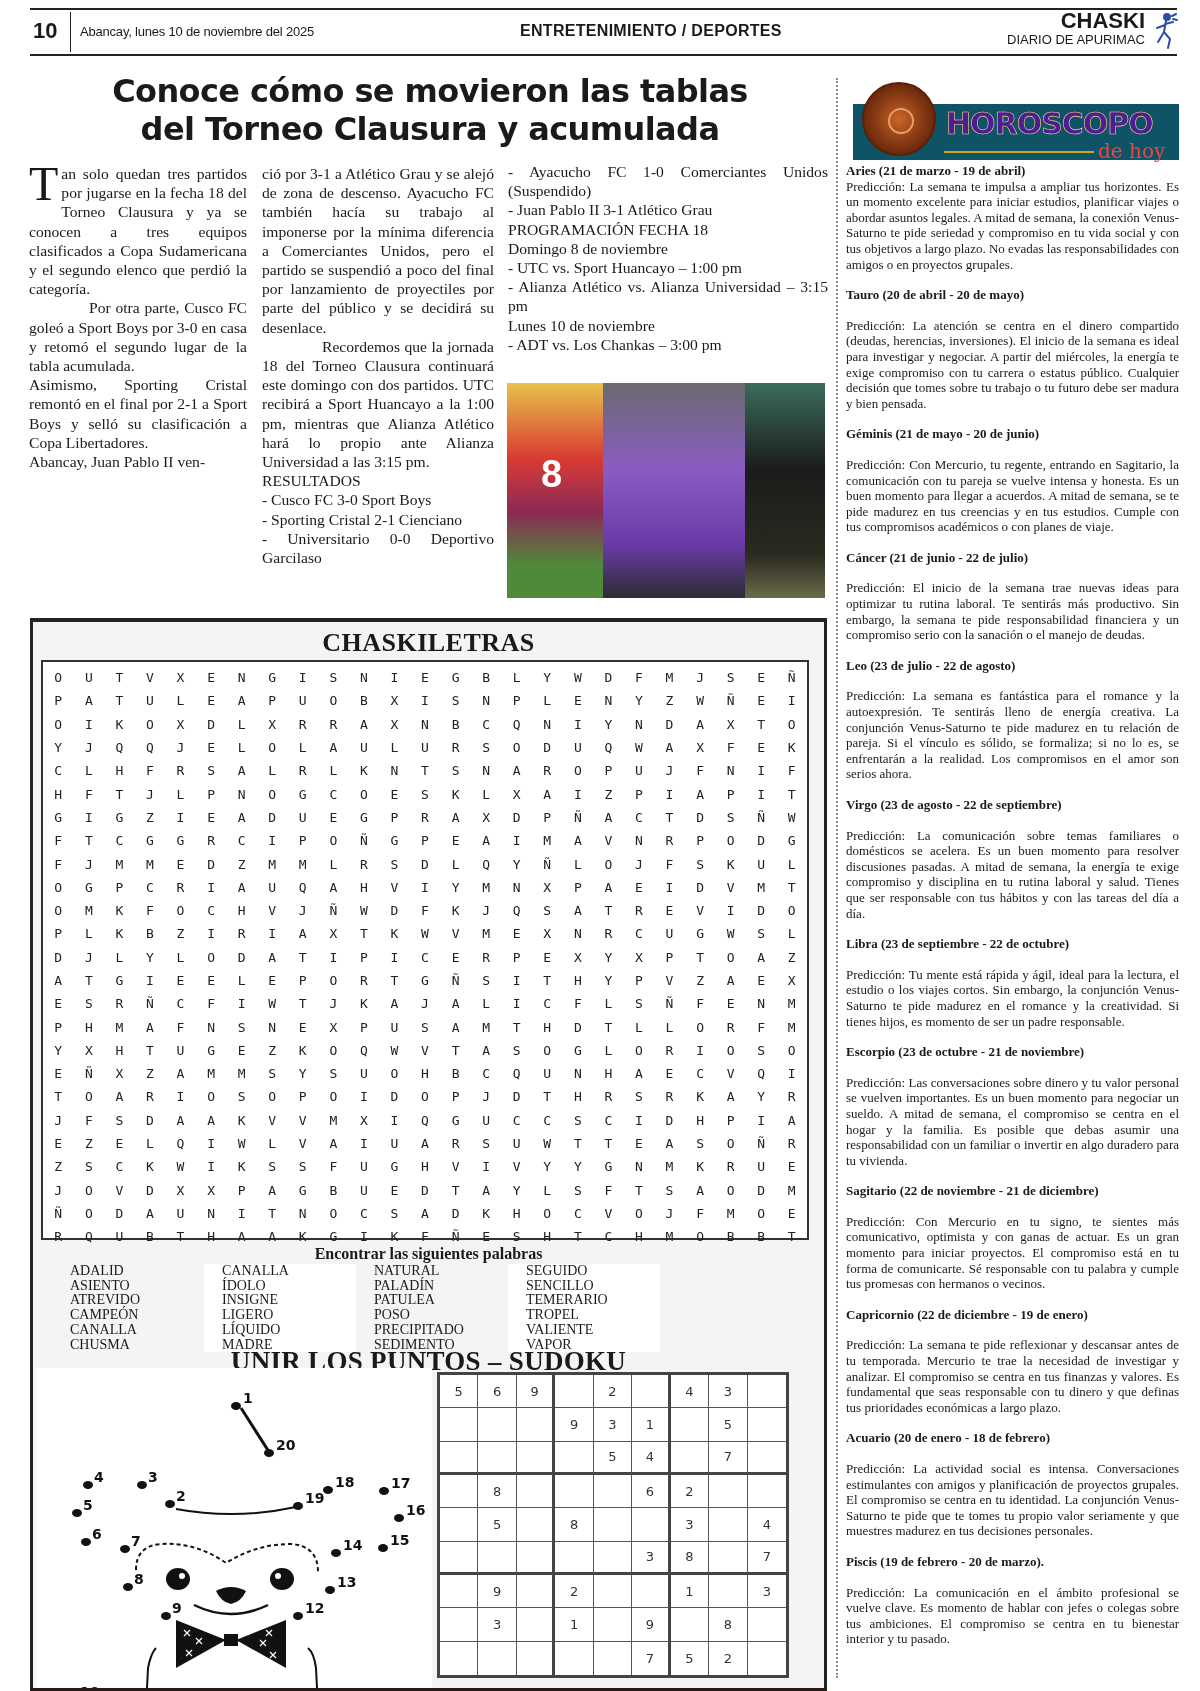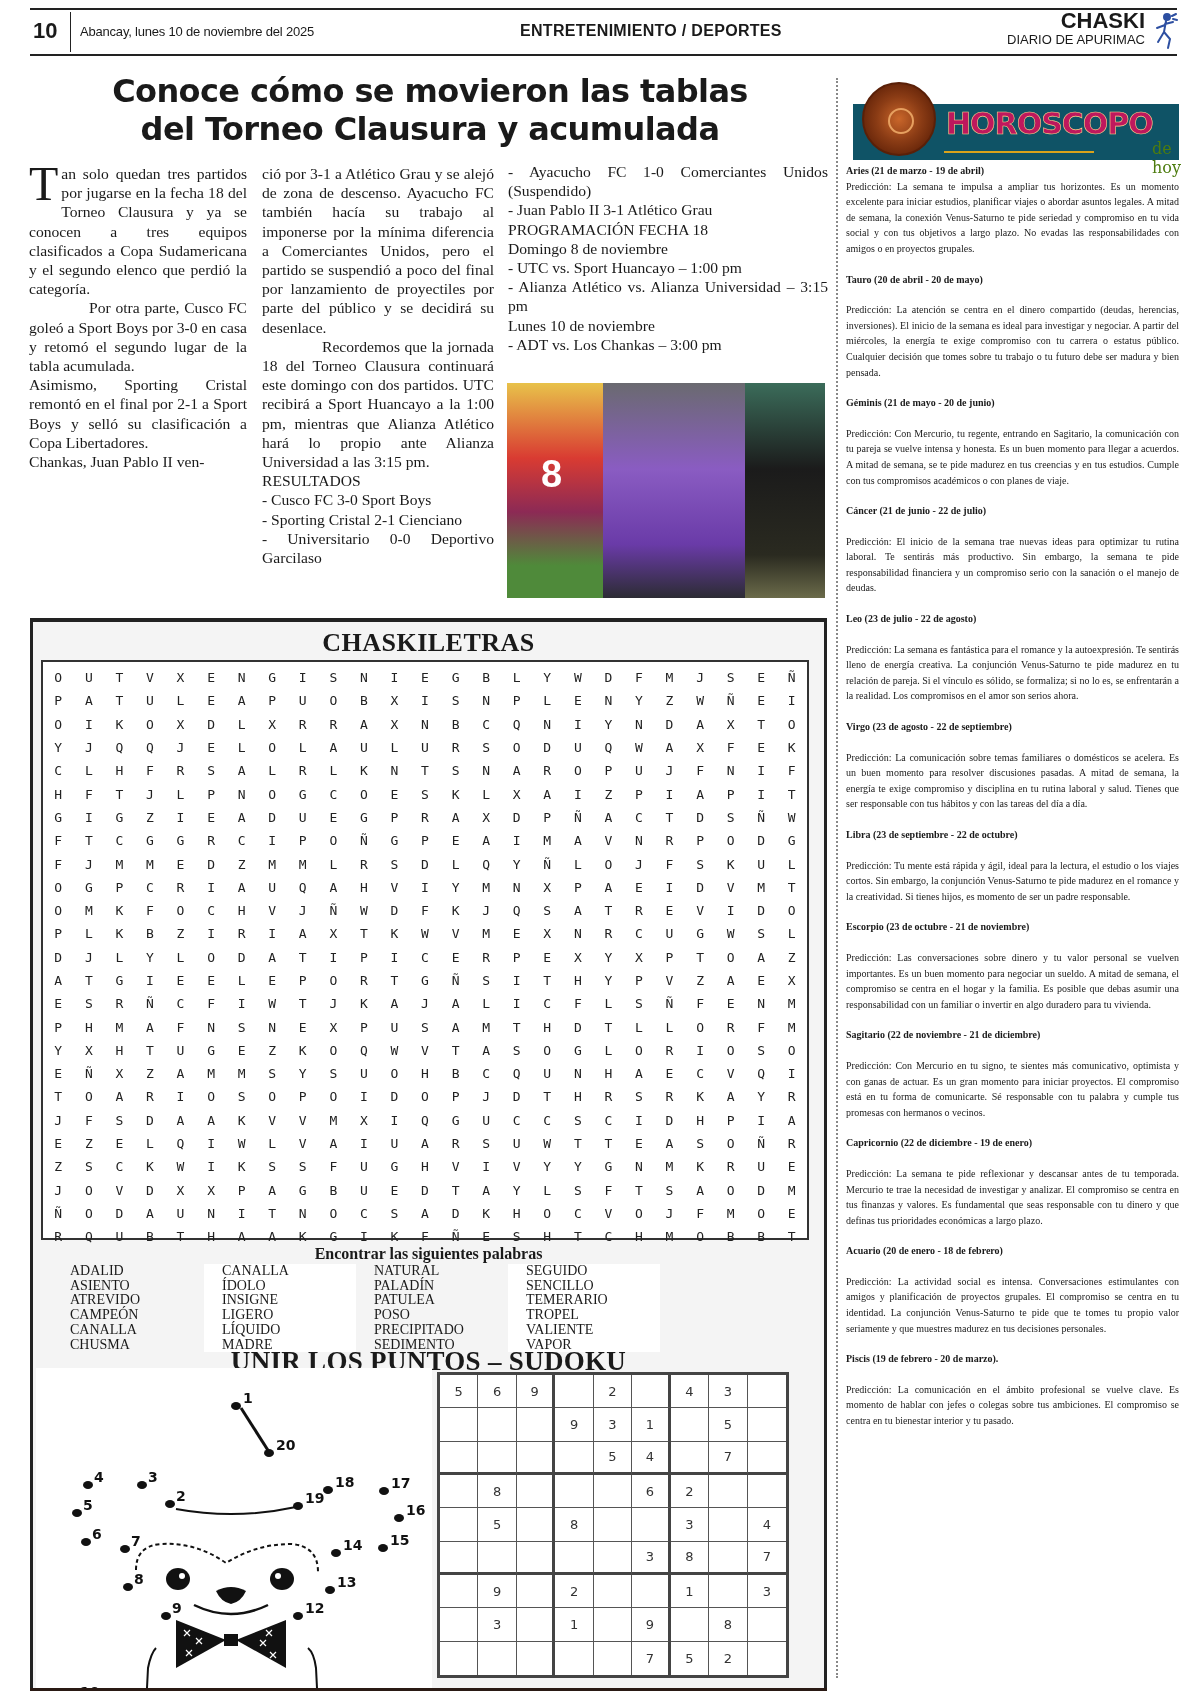--- a/index.html
+++ b/index.html
@@ -37,24 +37,24 @@
   .photo .p3 { width: 80px; height: 100%; background: linear-gradient(180deg, #3b6c5a 0%, #1b1b1b 40%, #2a2a20 80%, #6b6b4a 100%); position: relative; }
   .photo .jersey-num { position: absolute; left: 34px; top: 70px; color: #fff; font-family: "Liberation Sans", sans-serif; font-weight: bold; font-size: 38px; }
 
   
   .vdivider { position: absolute; left: 836px; top: 78px; width: 2px; height: 1600px; border-left: 2px dotted #888; }
 
   
   .horo-banner { position: absolute; left: 853px; top: 104px; width: 326px; height: 56px; background: #0f5366; }
   .horo-wheel { position: absolute; left: 862px; top: 82px; width: 74px; height: 74px; border-radius: 50%; background: radial-gradient(circle, #c9662a 0%, #8b3c15 45%, #6e2a0c 70%, #a85523 100%); border: 2px solid #5a2008; }
   .horo-wheel::after { content: ""; position: absolute; left: 24px; top: 24px; width: 22px; height: 22px; border-radius: 50%; border: 2px solid #e6a060; }
-  .horo-title { position: absolute; left: 946px; top: 106px; font-family: "DejaVu Sans", sans-serif; font-weight: bold; font-size: 30px; color: #be185d; letter-spacing: -1px; text-align: right; -webkit-text-stroke: 0.6px #ffd08a; }
-  .horo-sub { position: absolute; left: 1152px; top: 139px; font-family: "DejaVu Serif", serif; font-size: 16px; color: #4d7c0f; }
+  .horo-title { position: absolute; left: 946px; top: 106px; font-family: "DejaVu Sans", sans-serif; font-weight: bold; font-size: 30px; color: #4c1d95; letter-spacing: -1px; text-align: right; -webkit-text-stroke: 0.6px #ffd08a; }
+  .horo-sub { position: absolute; left: 1098px; top: 139px; font-family: "DejaVu Serif", serif; font-size: 20px; color: #ef4444; }
   .horo-line { position: absolute; left: 944px; top: 151px; width: 150px; height: 2px; background: #d9a21b; }
-  .horo { position: absolute; left: 846px; top: 163px; width: 333px; font-size: 10px; line-height: 15.6px; text-align: justify; }
+  .horo { position: absolute; left: 846px; top: 163px; width: 333px; font-size: 13px; line-height: 15.6px; text-align: justify; }
   .horo .sign { font-weight: bold; }
   .horo .entry { margin-bottom: 15px; }
   .horo .pred { margin-top: 0; }
   .horo .pred.gap { margin-top: 15px; }
 
   
   .frame { position: absolute; left: 30px; top: 618px; width: 797px; height: 1075px; border: 3px solid #222; border-top-width: 4px; background: #f4f4f4; }
   .frame-bottom { position: absolute; left: 30px; top: 1688px; width: 797px; height: 3px; background: #2a1a14; }
   .ws-title { position: absolute; left: 30px; top: 628px; width: 797px; text-align: center; font-family: "Liberation Serif", serif; font-weight: bold; font-size: 26px; letter-spacing: 0.5px; }
   .ws-grid { position: absolute; left: 41px; top: 660px; width: 768px; height: 580px; border: 2px solid #333; background: #fff; padding: 4px 0 0 0; }
@@ -99,21 +99,21 @@
 
 <h1 class="headline">
   <div>Conoce cómo se movieron las tablas</div>
   <div>del Torneo Clausura y acumulada</div>
 </h1>
 
 <div class="col col1">
   <p><span class="dropcap">T</span><span>an solo quedan tres partidos por jugarse en la fecha 18 del Torneo Clausura y ya se conocen a tres equipos clasificados a Copa Sudamericana y el segundo elenco que perdió la categoría.</span></p>
   <p class="indent">Por otra parte, Cusco FC goleó a Sport Boys por 3-0 en casa y retomó el segundo lugar de la tabla acumulada.</p>
   <p>Asimismo, Sporting Cristal remontó en el final por 2-1 a Sport Boys y selló su clasificación a Copa Libertadores.</p>
-  <p>Chankas, Juan Pablo II ven-</p>
+  <p>Abancay, Juan Pablo II ven-</p>
 </div>
 
 <div class="col col2">
   <p>ció por 3-1 a Atlético Grau y se alejó de zona de descenso. Ayacucho FC también hacía su trabajo al imponerse por la mínima diferencia a Comerciantes Unidos, pero el partido se suspendió a poco del final por lanzamiento de proyectiles por parte del público y se decidirá su desenlace.</p>
   <p class="indent">Recordemos que la jornada 18 del Torneo Clausura continuará este domingo con dos partidos. UTC recibirá a Sport Huancayo a la 1:00 pm, mientras que Alianza Atlético hará lo propio ante Alianza Universidad a las 3:15 pm.</p>
   <p>RESULTADOS</p>
   <p>- Cusco FC 3-0 Sport Boys</p>
   <p>- Sporting Cristal 2-1 Cienciano</p>
   <p>- Universitario 0-0 Deportivo Garcilaso</p>
 </div>

